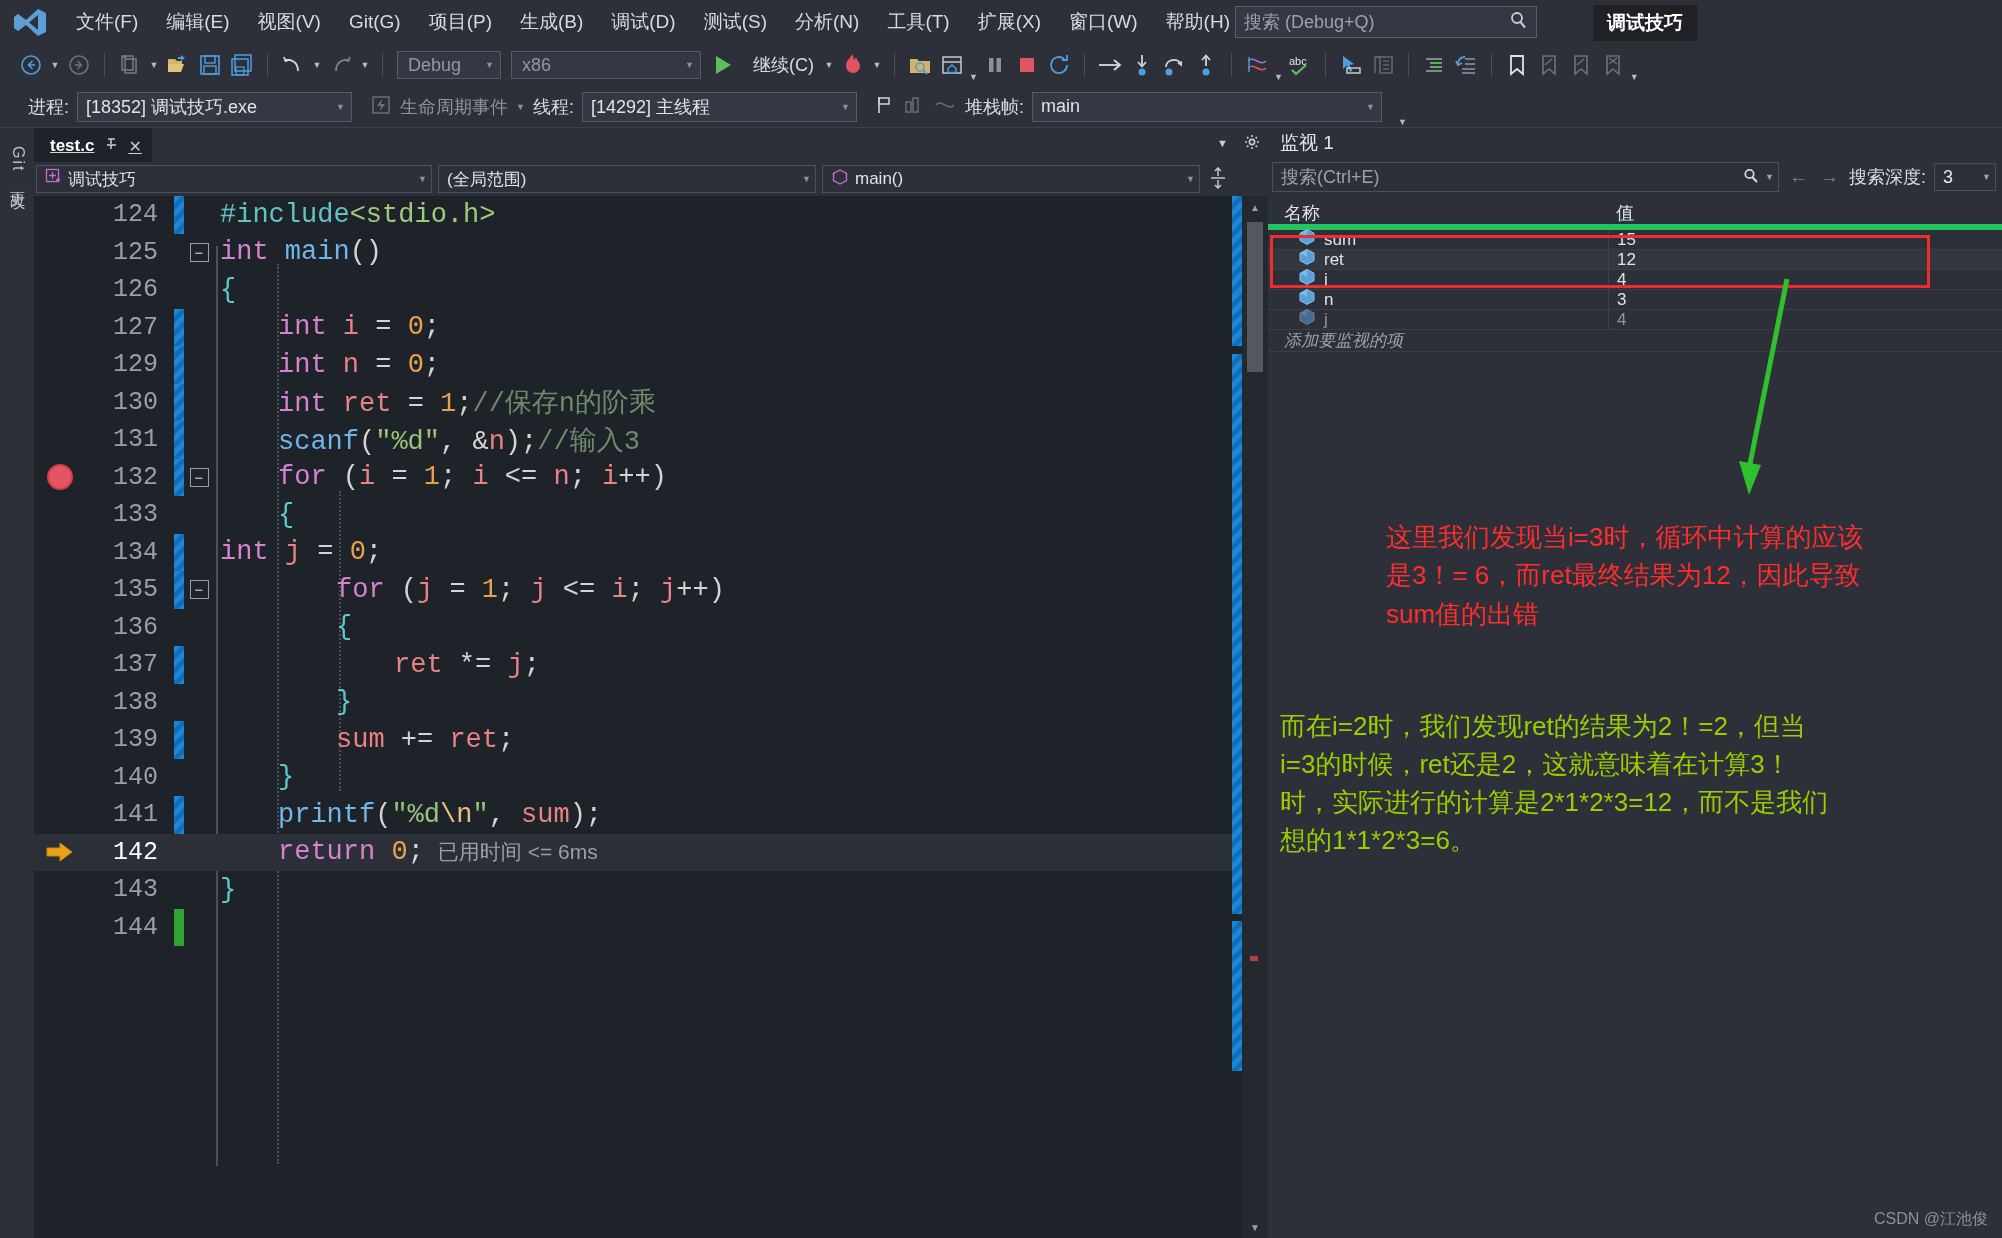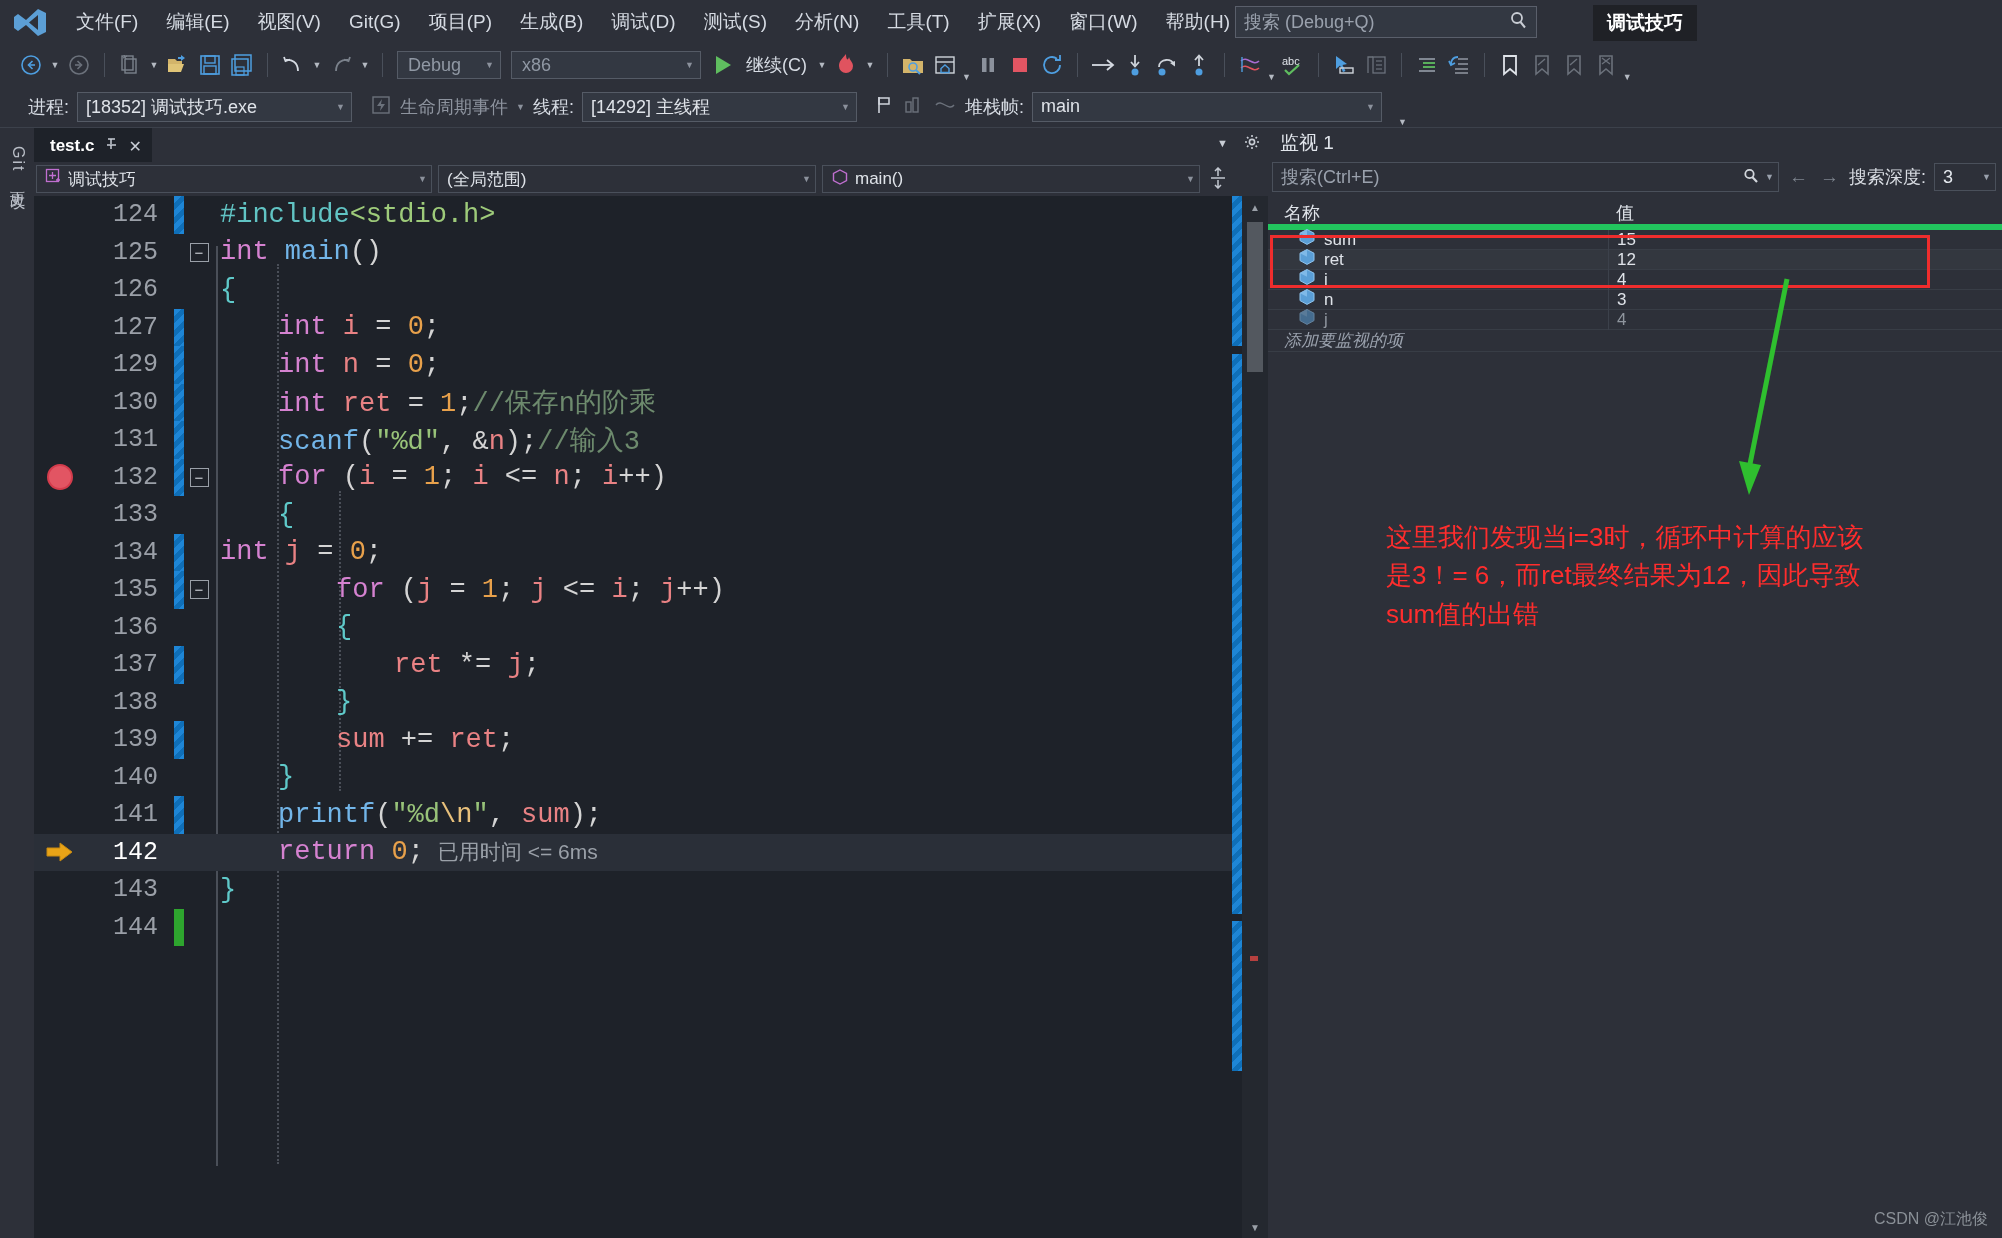--- a/index.html
+++ b/index.html
@@ -90,21 +90,21 @@
     background: #333842;
     display: flex; align-items: center;
     padding: 0 6px 0 10px;
     font-size: 18px;
     color: #9098a4;
     margin: 0 4px;
   }
   .tb-combo .cv { flex: 1; white-space: nowrap; }
   .tb-combo .cc { font-size: 9px; color: #8b919c; margin-left: 6px; }
   .tb-run {
-    display: flex; align-items: center; gap: 13px;
+    display: flex; align-items: center; gap: 20px;
     padding: 0 6px; height: 30px; cursor: default;
   }
   .tb-run .lbl { font-size: 18px; color: #d6dbe3; white-space: nowrap; }
   .overflow-dots {
     font-size: 9px; color: #b4b9c2;
     align-self: flex-end; margin-bottom: 4px;
   }
 
   
   .debugbar {
@@ -164,20 +164,21 @@
     display: flex; align-items: flex-end;
     position: relative;
   }
   .tab {
     height: 34px;
     background: #1e2229;
     display: flex; align-items: center;
     padding: 0 10px 0 16px;
     gap: 10px;
     border-top: 2px solid #1e2229;
+    text-decoration: underline;
   }
   .tab .tname { font-size: 17px; color: #ffffff; font-weight: bold; }
   .tab .pin, .tab .x { font-size: 16px; color: #c8cdd5; cursor: default; }
   .tab-right {
     position: absolute; right: 8px; top: 6px;
     display: flex; align-items: center; gap: 16px;
   }
   .tab-right span { font-size: 11px; color: #c8cdd5; cursor: default; }
 
   .navbar {
@@ -1058,17 +1059,18 @@
       </div>
 
       <div class="red-rect" style="left:2px; top:107px; width:660px; height:53px;"></div>
 
       <svg class="green-arrow" style="left:455px; top:145px; width:80px; height:230px;" viewBox="0 0 80 230">
         <line x1="64" y1="6" x2="26" y2="196" stroke="#2fbf2f" stroke-width="5"></line>
         <path d="M26 222 L16 188 L38 192 Z" fill="#2fbf2f"></path>
       </svg>
 
       <div class="anno-red" style="left:118px; top:390px;">这里我们发现当i=3时，循环中计算的应该是3！= 6，而ret最终结果为12，因此导致sum值的出错</div>
+      <div class="anno-green" style="left:12px; top:580px;">而在i=2时，我们发现ret的结果为2！=2，但当i=3的时候，ret还是2，这就意味着在计算3！时，实际进行的计算是2*1*2*3=12，而不是我们想的1*1*2*3=6。</div>
 
       <div class="watermark">CSDN @江池俊</div>
     </div>
   </div>
 </div>
 
 </body></html>

